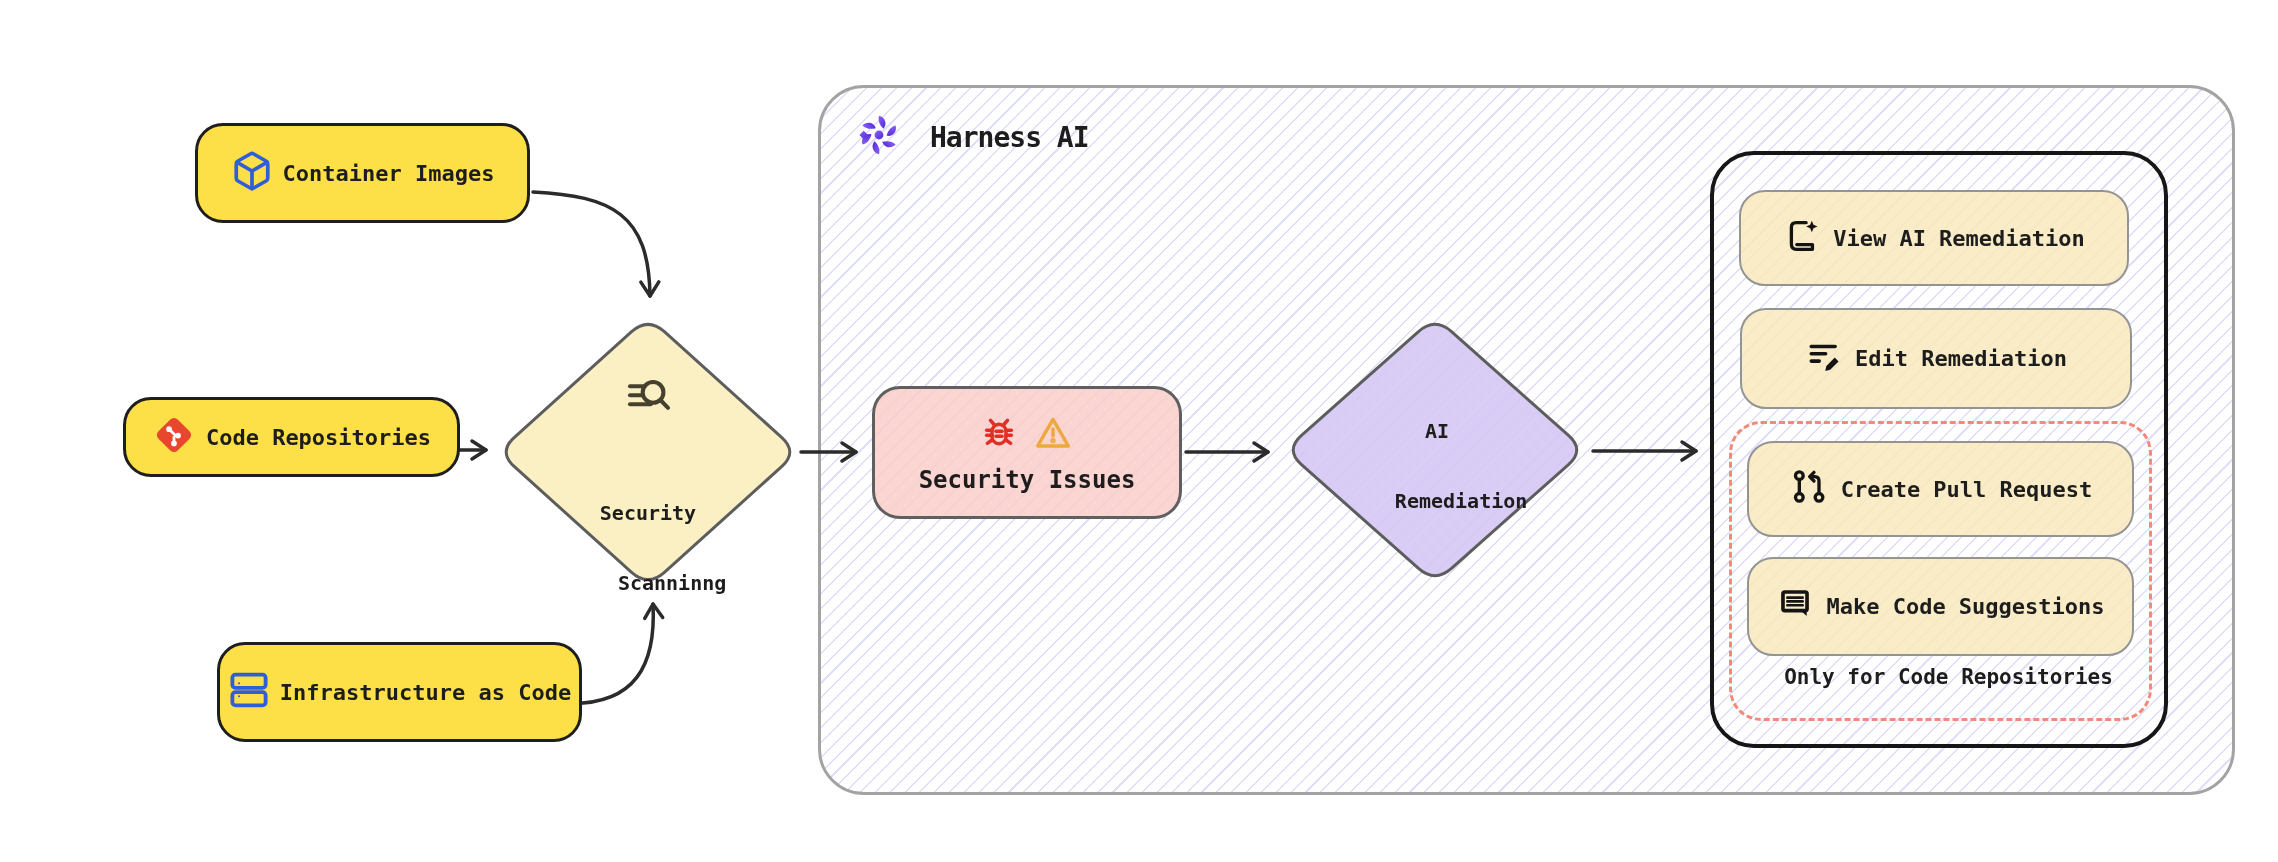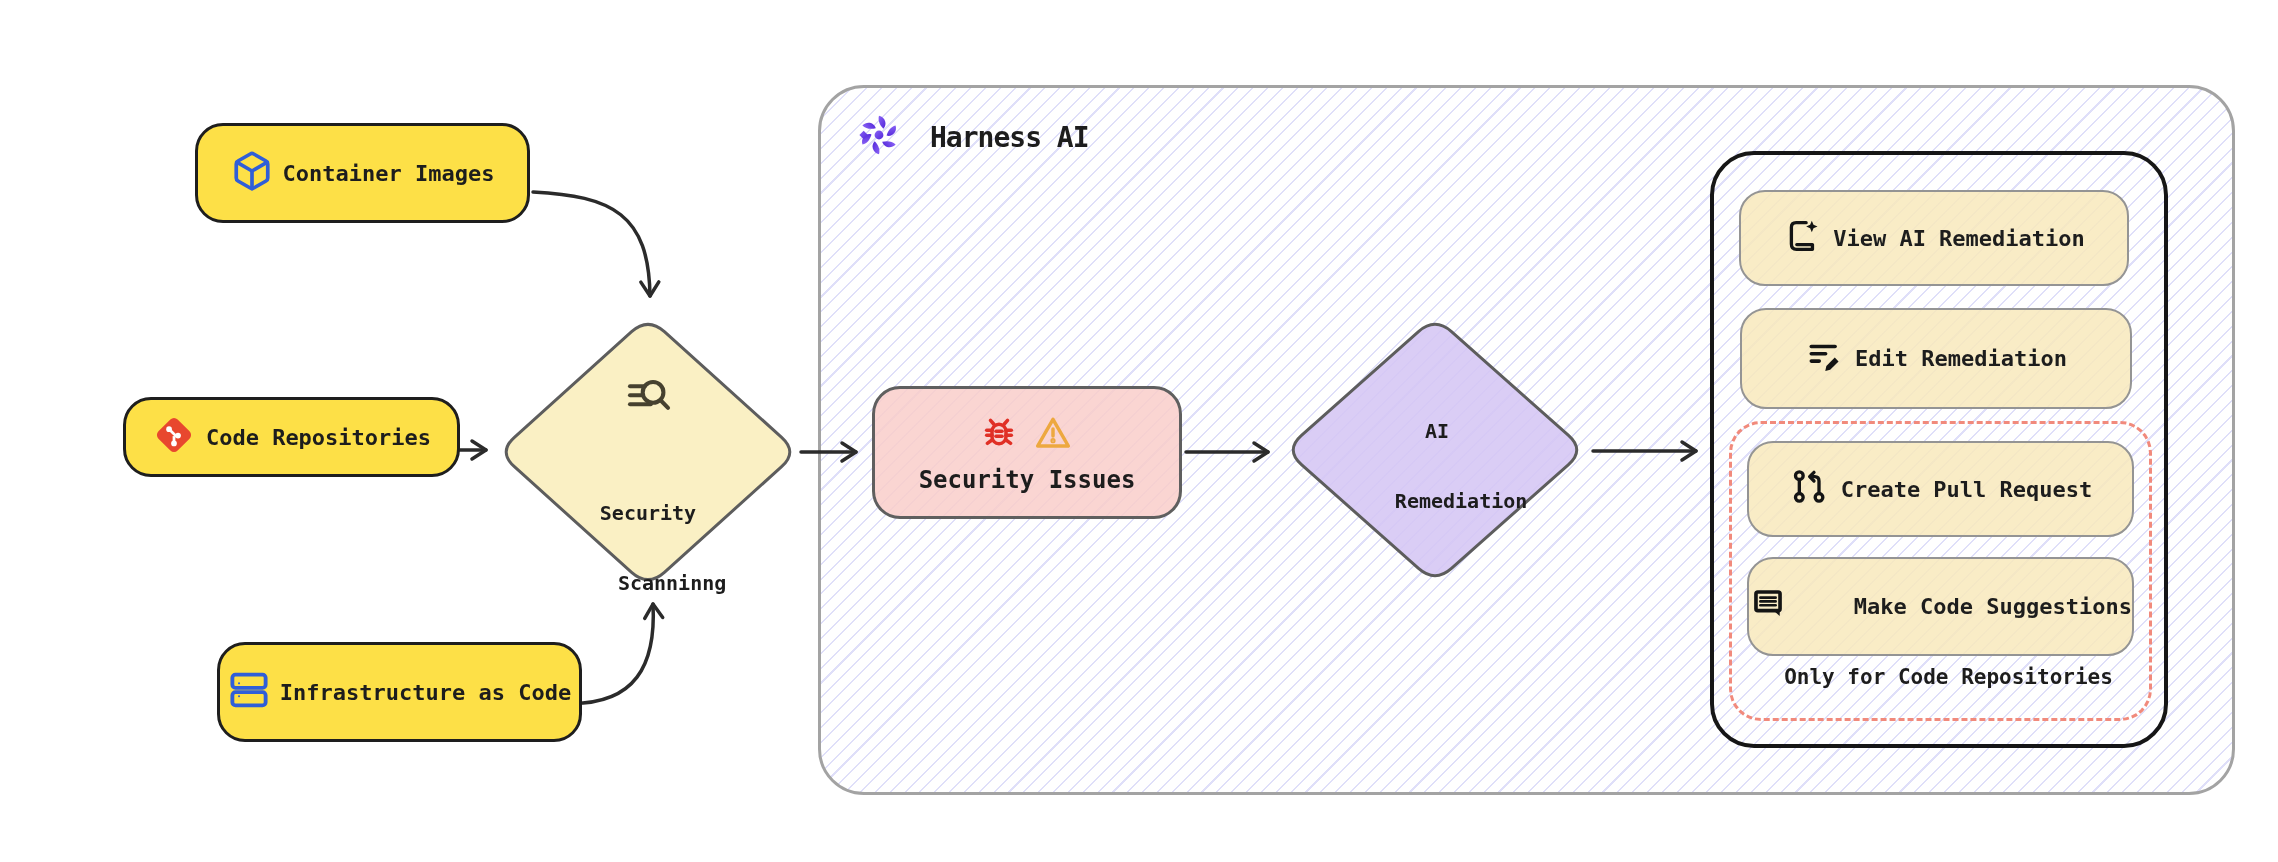--- a/index.html
+++ b/index.html
@@ -249,21 +249,21 @@
         <path d="M6.2 7.6 V15.7"></path>
         <circle cx="6.2" cy="18.2" r="2.3"></circle>
         <path d="M15 3.2 L12.4 5.8 L15 8.4"></path>
         <path d="M12.8 5.8 H15.4 C17.3 5.8 18 6.7 18 8.5 V15.7"></path>
         <circle cx="18" cy="18.2" r="2.3"></circle>
       </svg>
     </span>
     <span>Create Pull Request</span>
   </div>
 
-  <div class="pill-btn" style="left:1747px;top:557px;width:387px;height:99px;justify-content:space-between;">
+  <div class="pill-btn" style="left:1747px;top:557px;width:387px;height:99px;">
     <span>
       <svg width="38" height="38" viewBox="0 0 24 24" fill="none" stroke="#141414" stroke-width="2.3" stroke-linejoin="round">
         <rect x="4.4" y="4.4" width="15.2" height="11.8" rx="1.2"></rect>
         <path d="M15.3 16 L19.4 19.6 V16 Z" fill="#141414" stroke="none"></path>
         <g stroke-width="1.7" stroke-linecap="round">
           <path d="M7.2 8 H16.8"></path>
             <path d="M7.2 10.4 H16.8"></path>
             <path d="M7.2 12.8 H16.8"></path>
         </g>
       </svg>

